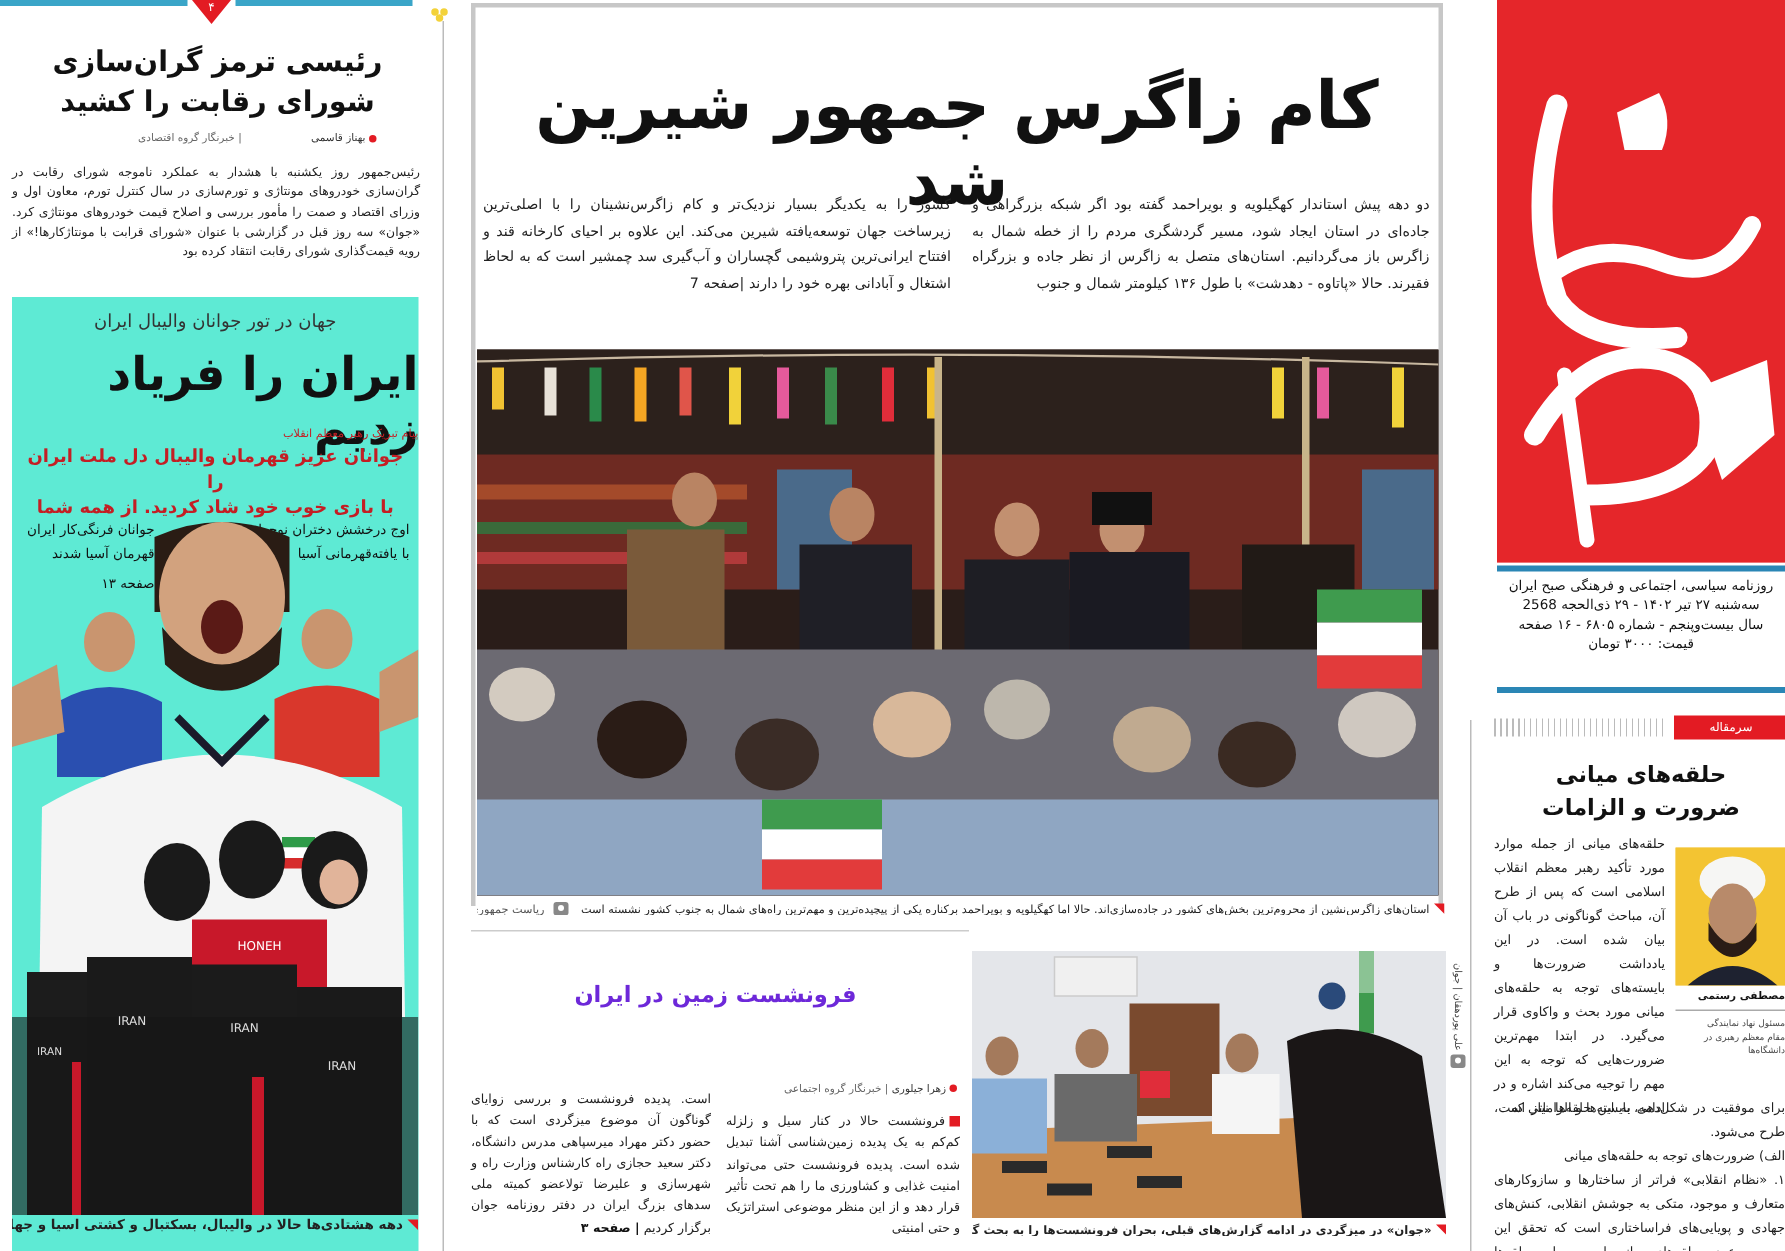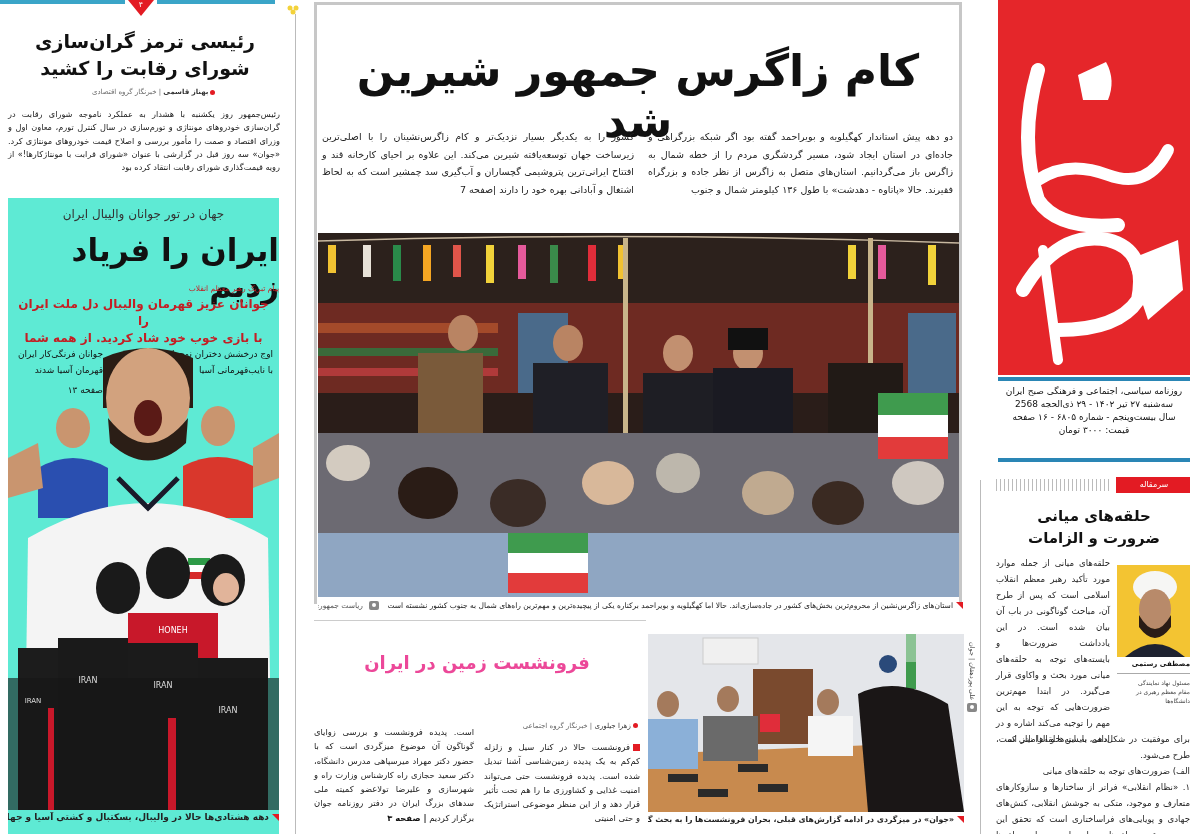--- a/index.html
+++ b/index.html
@@ -9,21 +9,21 @@
   .abs { position: absolute; }
 
   
   #left-col { left: 0; top: 0; width: 290px; height: 834px; }
   .top-rule { position: absolute; top: 0; height: 4px; background: #3aa5c8; }
   .page-badge { position: absolute; left: 128px; top: 0; width: 26px; height: 16px; background: #e31b23;
      clip-path: polygon(0 0, 100% 0, 50% 100%); color: #fff; font-size: 8px; text-align: center; line-height: 9px; }
   .left-headline { position: absolute; left: 10px; right: 10px; top: 28px; text-align: center; font-size: 19px; font-weight: bold; line-height: 27px; color: #111; }
   .byline { position: absolute; font-size: 7px; color: #666; white-space: nowrap; }
   .byline .dot { display: inline-block; width: 5px; height: 5px; border-radius: 50%; background: #e31b23; margin-left: 2px; vertical-align: middle; }
-  .byline .name { font-weight: bold; color: #333; }
+  .byline .name { font-weight: normal; color: #333; margin-left: 44px; }
   .body-text { position: absolute; font-size: 8.2px; line-height: 13.3px; text-align: justify; color: #222; }
 
   #sports-box { left: 8px; top: 198px; width: 271px; height: 680px; background: #5eead4; overflow: hidden; padding-left: 44px; }
   .sports-kicker { position: absolute; top: 9px; left: 0; right: 0; text-align: center; font-size: 12px; color: #333; }
   .sports-headline { position: absolute; top: 34px; left: 0; right: 0; text-align: right; font-size: 31px; font-weight: bold; color: #111; letter-spacing: -0.5px; }
   .sports-sub { position: absolute; top: 86px; left: 0; right: 0; text-align: right; font-size: 7.5px; color: #c41e24; }
   .sports-quote { position: absolute; top: 98px; left: 6px; right: 6px; text-align: center; font-size: 12px; font-weight: bold; color: #c41e24; line-height: 17px; }
   .sports-side { position: absolute; font-size: 9px; line-height: 16px; color: #111; }
 
   .sports-photo { position: absolute; left: 0; top: 150px; width: 271px; height: 462px; }
@@ -32,21 +32,21 @@
 
   .divider-v { position: absolute; width: 1px; background: #bbb; }
 
   
   #center-box { left: 314px; top: 2px; width: 648px; height: 602px; border: 3px solid #c7c7c7; border-bottom: none; }
   .main-headline { position: absolute; left: 0; right: 0; top: 40px; text-align: center; font-size: 44px; font-weight: bold; color: #111; letter-spacing: -1px; }
   .lead-col { position: absolute; top: 128px; font-size: 9.5px; line-height: 17.5px; text-align: justify; color: #222; }
   .main-photo { position: absolute; left: 318px; top: 233px; width: 641px; height: 364px; overflow: hidden; background: #3a2a25; }
   .main-caption { position: absolute; left: 318px; top: 601px; width: 645px; font-size: 7.5px; color: #222; white-space: nowrap; overflow: hidden; }
 
-  .sub-headline { position: absolute; left: 312px; width: 330px; top: 648px; text-align: center; font-size: 18px; font-weight: bold; line-height: 30px; color: #ec4899; }
+  .sub-headline { position: absolute; left: 312px; width: 330px; top: 648px; text-align: center; font-size: 15px; font-weight: bold; line-height: 30px; color: #6d28d9; }
   .small-byline { position: absolute; font-size: 7px; color: #666; }
   .sub-body { position: absolute; font-size: 8.4px; line-height: 14.3px; text-align: justify; color: #222; }
   .red-sq { display: inline-block; width: 7px; height: 7px; background: #e31b23; margin-left: 3px; vertical-align: middle; }
   .page-ref { font-weight: bold; color: #111; }
 
   .round-photo { position: absolute; left: 648px; top: 634px; width: 316px; height: 178px; overflow: hidden; background: #ddd; }
   .round-caption { position: absolute; left: 648px; top: 815px; width: 316px; font-size: 7.8px; font-weight: bold; color: #222; white-space: nowrap; overflow: hidden; }
   .photo-credit-v { position: absolute; left: 965px; top: 632px; width: 12px; height: 80px; font-size: 6.5px; color: #444; writing-mode: vertical-rl; }
   .camera-icon { display: inline-block; width: 10px; height: 9px; background: #888; border-radius: 2px; position: relative; }
   .camera-icon::after { content: ""; position: absolute; left: 3px; top: 2px; width: 4px; height: 4px; border-radius: 50%; background: #fff; }
@@ -98,21 +98,21 @@
 <div id="sports-box" class="abs">
   <div class="sports-kicker">جهان در تور جوانان والیبال ایران</div>
   <div class="sports-headline">ایران را فریاد زدیم</div>
   <div class="sports-sub">پیام تبریک رهبر معظم انقلاب</div>
   <div class="sports-quote">
     <div>جوانان عزیز قهرمان والیبال دل ملت ایران را</div>
     <div>با بازی خوب خود شاد کردید. از همه شما متشکرم.</div>
   </div>
   <div class="sports-side" style="right:6px;top:148px;text-align:right;">
     <div>اوج درخشش دختران نوجوان</div>
-    <div>با نایب‌قهرمانی آسیا</div>
+    <div>با یافته‌قهرمانی آسیا</div>
   </div>
   <div class="sports-side" style="left:10px;top:148px;text-align:right;">
     <div>جوانان فرنگی‌کار ایران</div>
     <div>قهرمان آسیا شدند</div>
     <div style="margin-top:4px;">صفحه ۱۳</div>
   </div>
 
   <svg class="sports-photo" viewBox="0 0 271 462" preserveAspectRatio="none">
 
     <ellipse cx="65" cy="80" rx="17" ry="20" fill="#c9956f"></ellipse>

